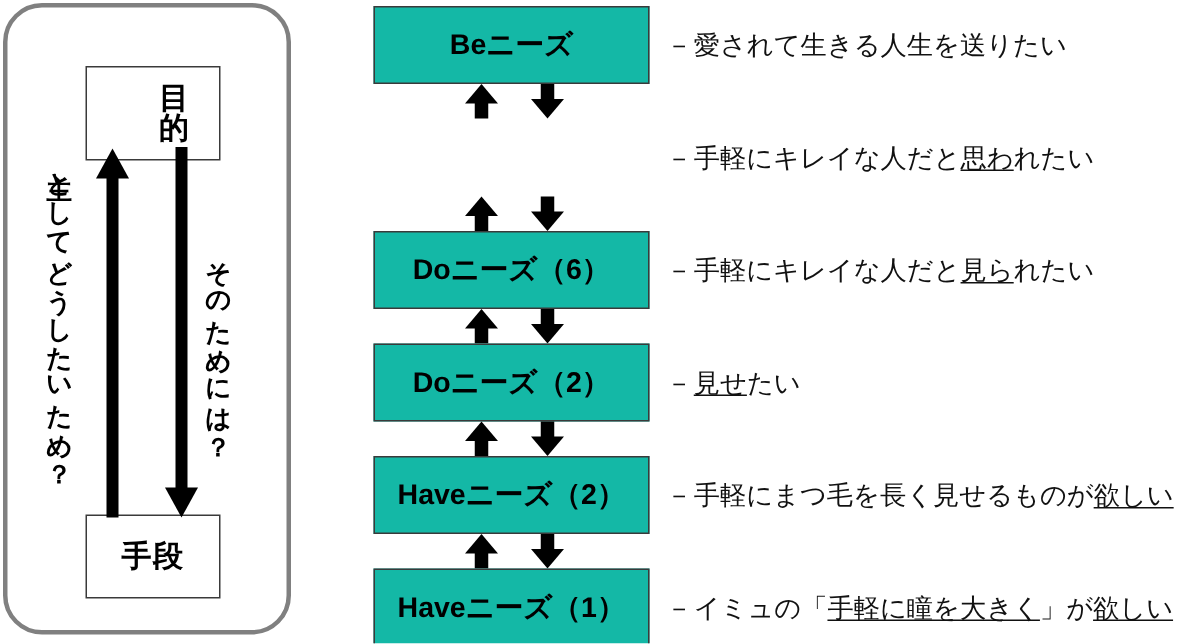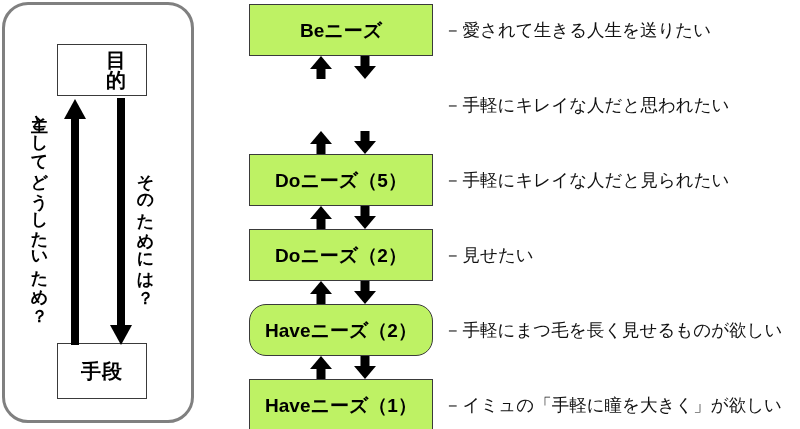--- a/index.html
+++ b/index.html
@@ -41,21 +41,21 @@
     align-items: center;
     justify-content: center;
   }
   .plain-box .boxlabel {
     font-size: 20px;
     font-weight: bold;
     letter-spacing: 1px;
     line-height: 1;
   }
 
-  #box-mokuteki { left: 54px; top: 41px; width: 90px; height: 52px; padding-left: 48px; }
+  #box-mokuteki { left: 54px; top: 41px; width: 90px; height: 63px; padding-left: 48px; }
   #box-shudan   { left: 54px; top: 340px; width: 90px; height: 56px; }
 
   
   .v-arrow { position: absolute; }
   .v-arrow .shaft {
     position: absolute;
     left: 50%;
     transform: translateX(-50%);
     width: 8px;
     background: #000000;
@@ -101,21 +101,21 @@
     width: 184px;
     height: 429px;
   }
   .need-box {
     position: absolute;
     left: 0;
     width: 184px;
     height: 52px;
     border: 1px solid #3a3a3a;
     box-sizing: border-box;
-    background: #bef264;
+    background: #14b8a6;
     display: flex;
     align-items: center;
     justify-content: center;
   }
   .need-box .need-label {
     font-size: 19px;
     font-weight: bold;
     line-height: 1;
     white-space: nowrap;
   }
@@ -167,21 +167,21 @@
     left: 0;
     height: 52px;
     display: flex;
     align-items: center;
     font-size: 17.5px;
     line-height: 1.2;
     white-space: nowrap;
     color: #111111;
   }
   .anno .dash { margin-right: 1px; }
-  .u { text-underline-offset: 2px; }
+  .u { text-decoration: underline; text-underline-offset: 2px; }
 </style>
 </head>
 <body>
 
 <div id="stage">
 
   <div id="left-panel">
 
     <div class="plain-box" id="box-mokuteki" style="left:52px; top:39px;">
       <span class="boxlabel">目的</span>
@@ -224,21 +224,21 @@
         <div class="ga up">
           <div class="head"></div>
           <div class="shaft"></div>
         </div>
         <div class="ga down">
           <div class="shaft"></div>
           <div class="head"></div>
         </div>
       </div>
       <div class="need-box" style="top: 154px;">
-        <span class="need-label">Doニーズ（5）</span>
+        <span class="need-label">Doニーズ（6）</span>
       </div>
       <div class="gap-arrows" style="top: 206px;">
         <div class="ga up">
           <div class="head"></div>
           <div class="shaft"></div>
         </div>
         <div class="ga down">
           <div class="shaft"></div>
           <div class="head"></div>
         </div>
@@ -249,21 +249,21 @@
       <div class="gap-arrows" style="top: 281px;">
         <div class="ga up">
           <div class="head"></div>
           <div class="shaft"></div>
         </div>
         <div class="ga down">
           <div class="shaft"></div>
           <div class="head"></div>
         </div>
       </div>
-      <div class="need-box" style="top: 304px; border-radius: 17px;">
+      <div class="need-box" style="top: 304px;">
         <span class="need-label">Haveニーズ（2）</span>
       </div>
       <div class="gap-arrows" style="top: 356px;">
         <div class="ga up">
           <div class="head"></div>
           <div class="shaft"></div>
         </div>
         <div class="ga down">
           <div class="shaft"></div>
           <div class="head"></div>

